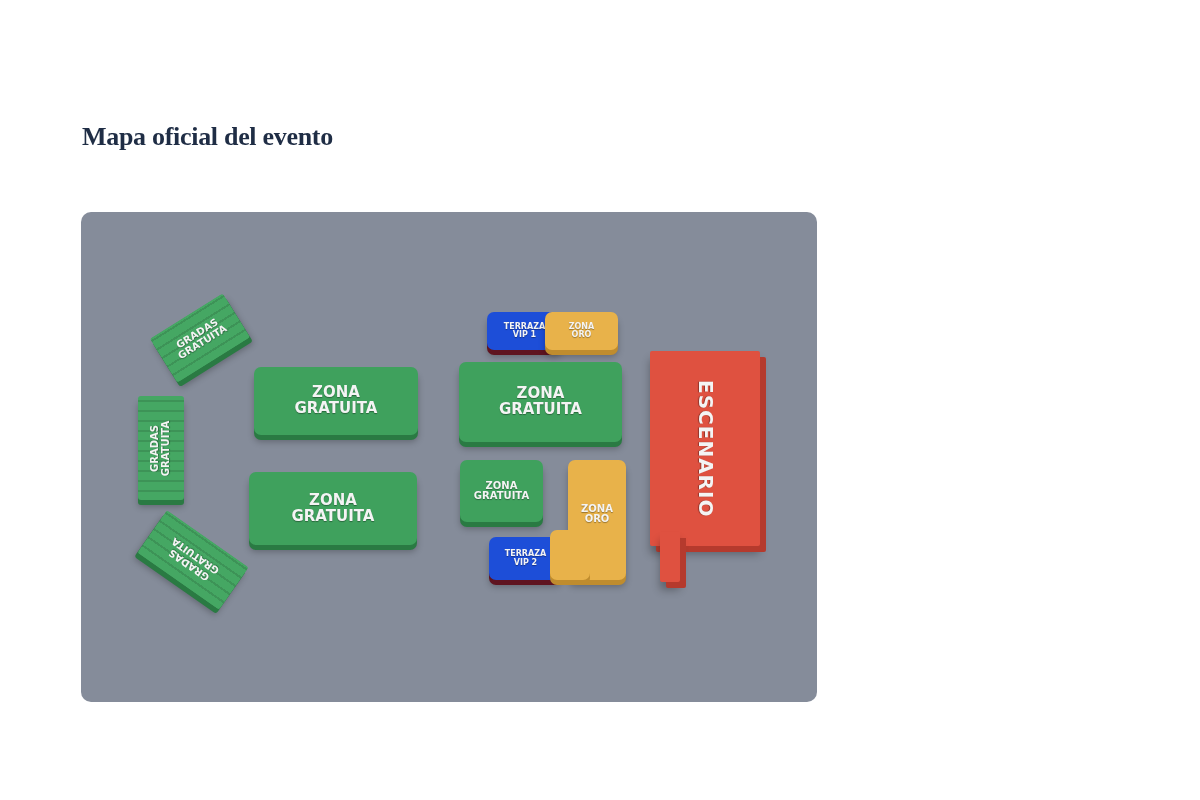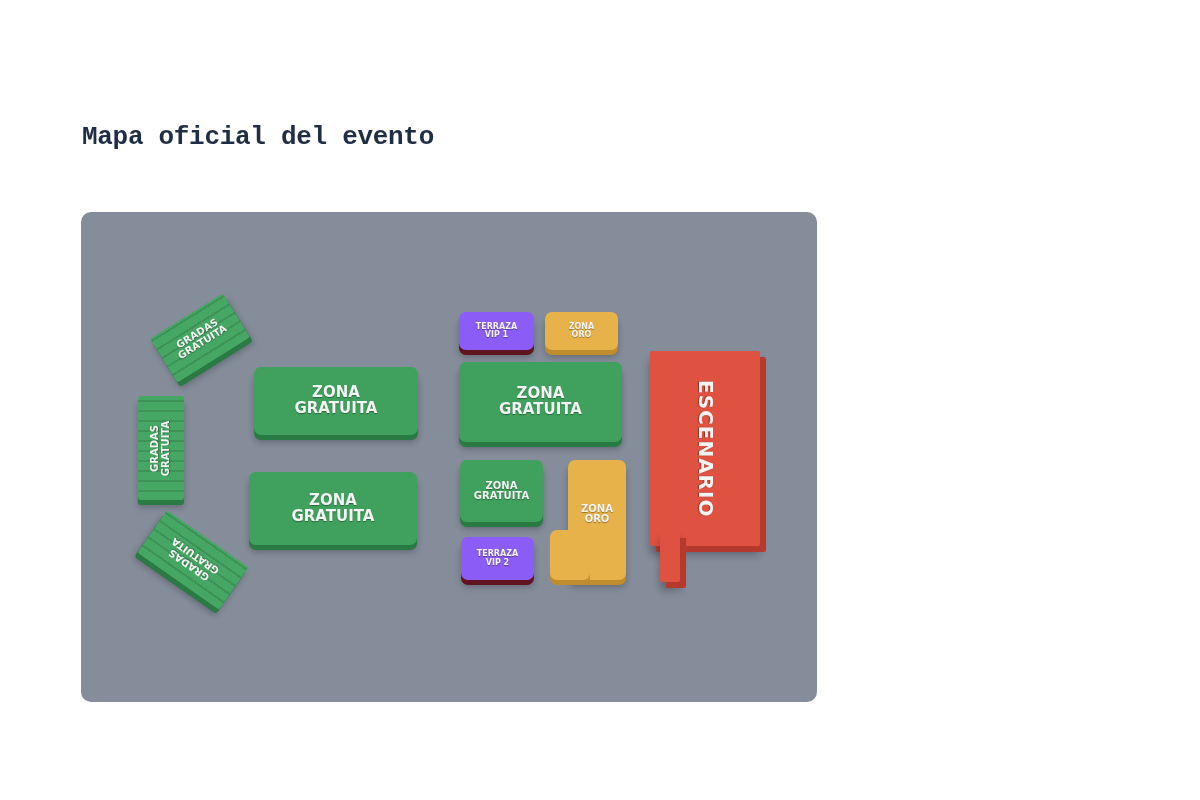--- a/index.html
+++ b/index.html
@@ -1,21 +1,21 @@
 <!DOCTYPE html>
 <html><head>
 <meta charset="utf-8">
 <style>
   html, body { margin:0; padding:0; background:#ffffff; }
   body { width:1200px; height:800px; position:relative; overflow:hidden; font-family:"Liberation Sans", sans-serif; }
-  .title { position:absolute; left:82px; top:122px; font-family:Liberation Mono, monospace; font-weight:bold; font-size:26px; color:#1f2d45; letter-spacing:-0.3px; margin:0; }
+  .title { position:absolute; left:82px; top:122px; font-family:Liberation Serif, serif; font-weight:bold; font-size:26px; color:#1f2d45; letter-spacing:-0.3px; margin:0; }
   .map-card { position:absolute; left:81px; top:212px; width:736px; height:490px; background:#858c9a; border-radius:10px; overflow:hidden; }
   .block { position:absolute; display:flex; align-items:center; justify-content:center; text-align:center; color:#f4f4f4; font-family:"DejaVu Sans", sans-serif; font-weight:bold; line-height:1.05; border-radius:7px; cursor:pointer; text-shadow:0 1px 1px rgba(0,0,0,0.35); }
   .green { background:#3fa15d; box-shadow:0 5px 0 #2a7a43, 0 7px 6px rgba(0,0,0,0.25); }
-  .red { background:#8b5cf6; box-shadow:0 5px 0 #5f1420, 0 7px 6px rgba(0,0,0,0.25); }
+  .red { background:#1d4ed8; box-shadow:0 5px 0 #5f1420, 0 7px 6px rgba(0,0,0,0.25);margin-left:28px; }
   .gold { background:#e8b24a; box-shadow:0 5px 0 #bf8c2e, 0 7px 6px rgba(0,0,0,0.25); }
   .stage { background:#df5140; box-shadow:6px 6px 0 #b53a2d, 0 8px 8px rgba(0,0,0,0.3); border-radius:2px; }
   .stairs { background:#45a763; box-shadow:0 5px 0 #2a7a43, 0 7px 6px rgba(0,0,0,0.25); border-radius:3px; font-size:10px;
             background-image:repeating-linear-gradient(0deg, rgba(0,0,0,0) 0 8px, rgba(0,0,0,0.12) 8px 10px); }
   .big { font-size:15px; }
   .med { font-size:10px; }
   .small { font-size:8px; }
   .stage-label { writing-mode:vertical-rl; font-size:20px; letter-spacing:1px; }
   .lbl { white-space:pre-line; }
 </style>

